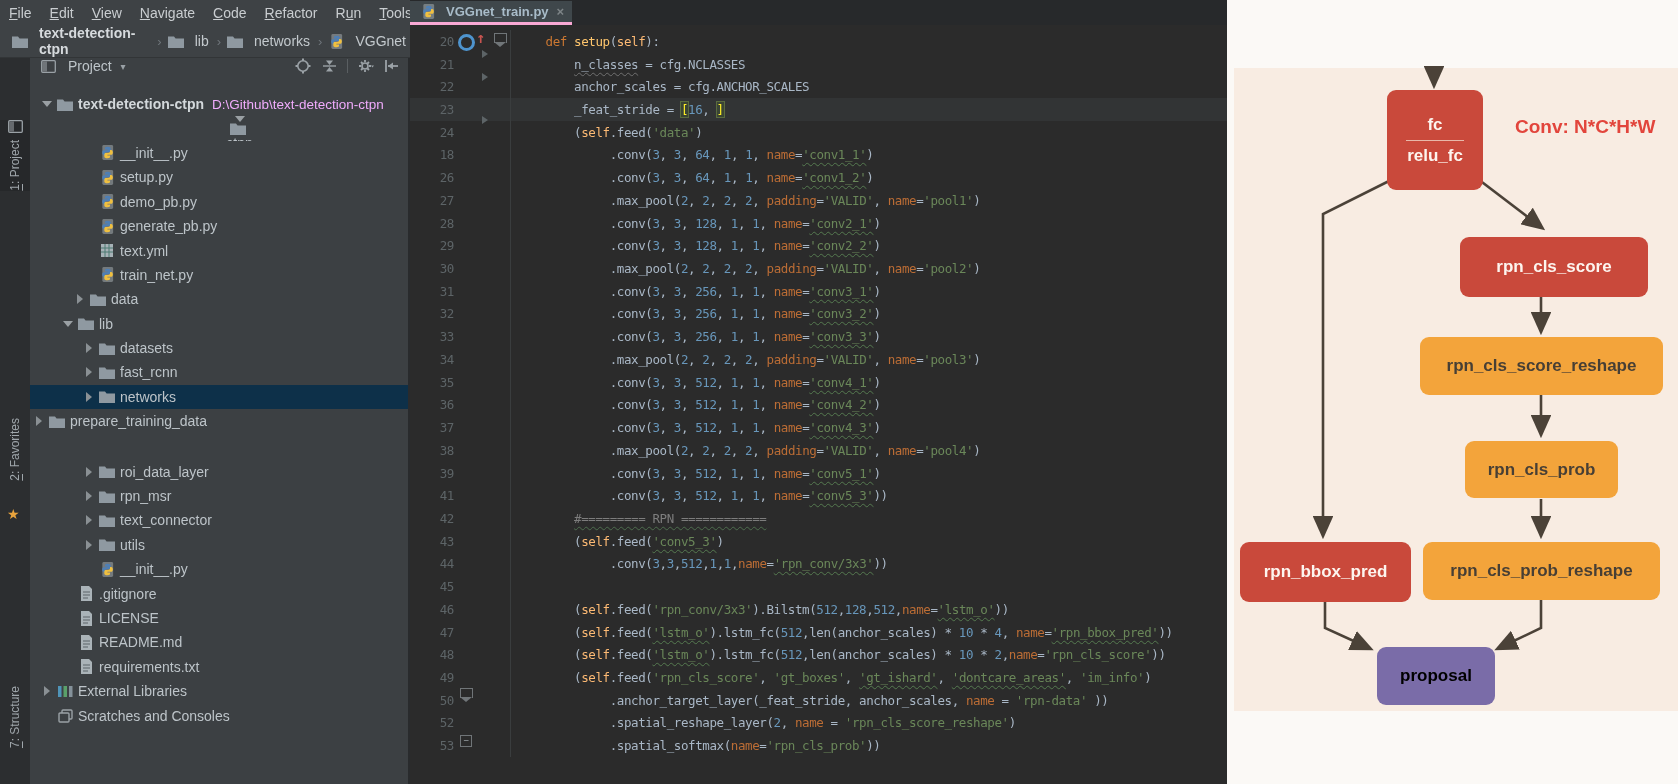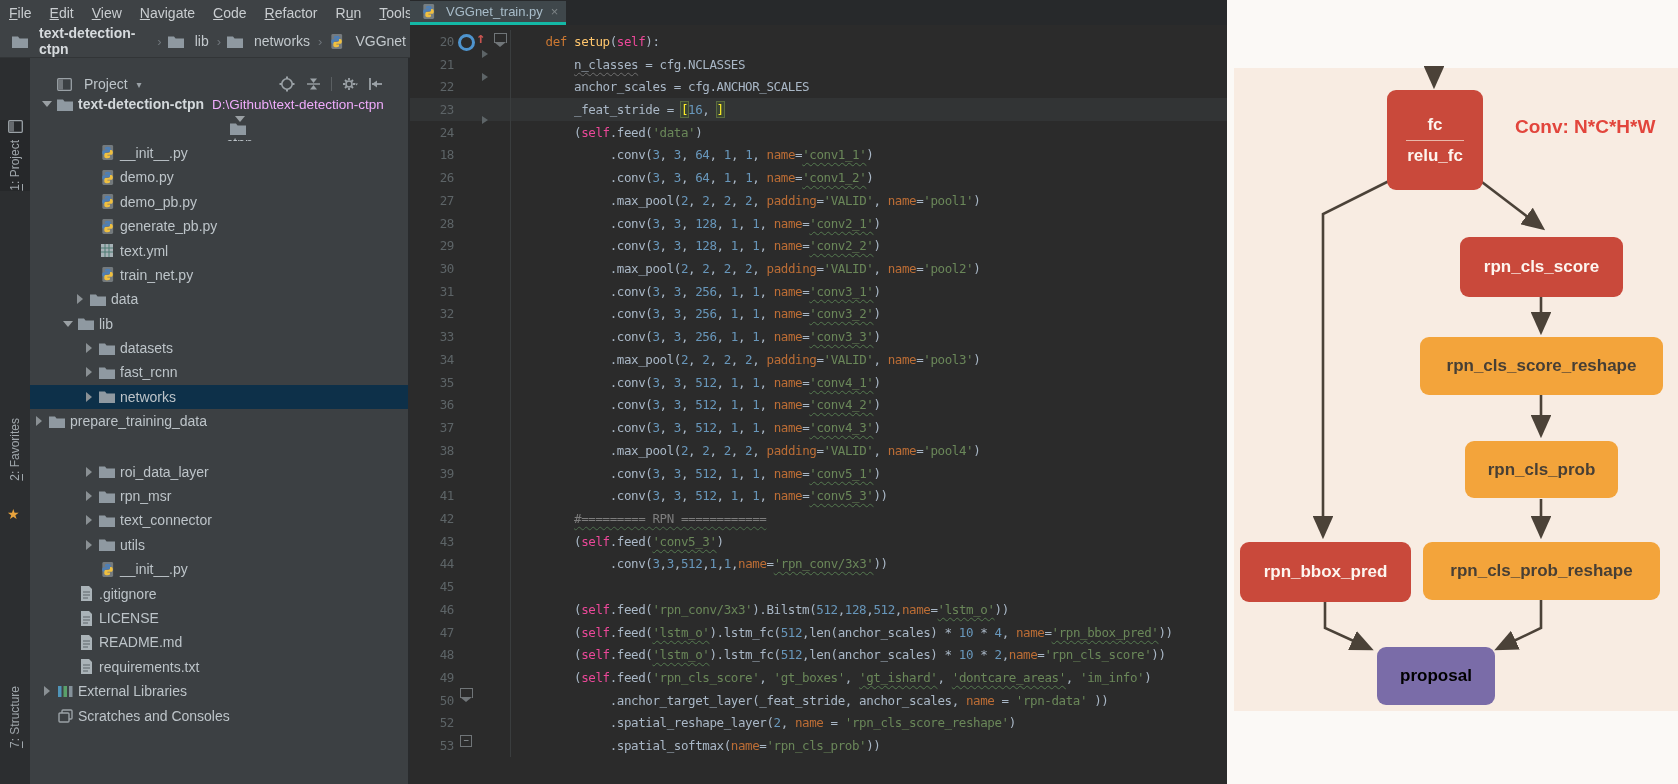--- a/index.html
+++ b/index.html
@@ -7,42 +7,42 @@
           font-family:"Liberation Sans",sans-serif;background:#2b2b2b;}
   
   #menubar{position:absolute;left:0;top:0;width:410px;height:25px;background:#3e4245;
            display:flex;align-items:center;color:#c9cdd0;font-size:14px;}
   .menu-item{padding:0 9px;cursor:default;}
   .menu-item u{text-decoration:underline;}
   
   #tabbar{position:absolute;left:410px;top:0;width:817px;height:25px;background:#27292b;
           display:flex;align-items:flex-end;}
   #tab-active{display:flex;align-items:center;gap:5px;height:24px;padding:0 8px;
-              background:#3f474b;border-bottom:3px solid #14b8a6;box-sizing:border-box;
-              color:#a8bcc9;font-size:13px;}
+              background:#3f474b;border-bottom:3px solid #f9a8d4;box-sizing:border-box;
+              color:#a8bcc9;font-size:13px;font-weight:bold;}
   #tab-close{color:#7d8487;font-size:13px;margin-left:3px;}
   
   #breadcrumbs{position:absolute;left:0;top:25px;width:410px;height:33px;background:#3e4245;
                display:flex;align-items:center;padding-left:10px;box-sizing:border-box;
                color:#c3c9cd;font-size:14px;border-bottom:1px solid #323537;}
   .crumb{display:flex;align-items:center;gap:6px;margin-right:4px;}
   .crumb-sep{color:#6e757a;margin:0 4px;font-size:13px;}
   .crumb.bold{font-weight:bold;color:#d6dadd;}
   
   #stripe{position:absolute;left:0;top:58px;width:30px;height:726px;background:#2c2e30;
           border-right:1px solid #262829;}
   .stripe-btn{position:absolute;left:0;width:30px;display:flex;flex-direction:column;
               align-items:center;gap:4px;color:#a0a7ac;font-size:12px;}
   .stripe-btn .vtxt{writing-mode:vertical-rl;transform:rotate(180deg);white-space:nowrap;}
   .stripe-btn.active{background:#26282a;}
   #stripe-star{position:absolute;left:7px;top:448px;color:#e8a33d;font-size:14px;}
   
   #project{position:absolute;left:30px;top:58px;width:380px;height:726px;background:#3c4043;
            border-right:2px solid #292b2d;box-sizing:border-box;color:#bdc4c9;font-size:14px;}
-  #project-header{height:34px;display:flex;align-items:flex-end;padding:0 24px;}
+  #project-header{height:34px;display:flex;align-items:flex-start;padding:0 8px;}
   #project-title{display:flex;align-items:center;gap:7px;}
   #project-caret{color:#9aa1a6;font-size:10px;margin-left:2px;}
   #project-tools{margin-left:auto;display:flex;align-items:center;gap:10px;color:#9ba2a7;}
   .ptool{width:16px;height:16px;display:inline-flex;align-items:center;justify-content:center;}
   .ptool-sep{width:1px;height:14px;background:#5a5f62;}
   #tree{position:relative;}
   .trow{height:24.4px;display:flex;align-items:center;white-space:nowrap;overflow:hidden;}
   .trow.selected{background:#0d3049;}
   .arrow-slot{width:17px;display:inline-flex;justify-content:center;flex:none;}
   .arr-open{width:0;height:0;border-left:5px solid transparent;border-right:5px solid transparent;
@@ -54,21 +54,21 @@
   .textra{color:#f0abfc;margin-left:8px;font-size:13.5px;}
   
   #editor{position:absolute;left:410px;top:25px;width:817px;height:759px;background:#2b2b2b;
           font-family:"DejaVu Sans Mono",monospace;font-size:12.5px;letter-spacing:-0.4px;
           padding-top:5px;box-sizing:border-box;overflow:hidden;}
   .crow{height:22.72px;display:flex;align-items:center;}
   .crow.cur{background:#323435;}
   .ln{width:44px;text-align:right;color:#5d6467;flex:none;padding-right:6px;}
   .gut{width:50px;flex:none;height:100%;border-right:1px solid #3a3d3e;position:relative;}
   pre.code{margin:0;padding:0 0 0 6px;font:inherit;color:#a9b7c6;}
-  .tk-pl{color:#a9b7c6}.tk-kw{color:#cc7832}.tk-fn{color:#ffc66d}.tk-sf{color:#ec4899}
+  .tk-pl{color:#a9b7c6}.tk-kw{color:#cc7832}.tk-fn{color:#ffc66d}.tk-sf{color:#fdba74}
   .tk-st{color:#6a8759}.tk-nu{color:#6897bb}.tk-ar{color:#bc6d35}
   .tk-sq{color:#6a8759;text-decoration:underline wavy #557a50 1px;text-underline-offset:3px;}
   .tk-cm{color:#7d7d7d;text-decoration:underline wavy #4e6e4e 1px;text-underline-offset:3px;}
   .tk-un{color:#a9b7c6;text-decoration:underline wavy #707070 1px;text-underline-offset:3px;}
   .tk-br{color:#ffef28;background:#3a4434;box-shadow:0 0 0 1px #5a6b3f;}
   
   .gdeco{position:absolute;}
   #ovr-icon{left:48px;top:9px;width:11px;height:11px;border:3px solid #4e94ce;border-radius:50%;}
   #ovr-arrow{left:66px;top:4px;color:#c75450;font-size:15px;font-weight:bold;}
   .fold-pent{width:11px;height:9px;border:1px solid #707578;border-bottom:none;position:absolute;}
@@ -274,21 +274,21 @@
         </div>
         <div class="trow" style="padding-left: 50px;">
           <span class="arrow-slot"></span>
           <span class="ticon">
             <svg width="15" height="15" viewBox="0 0 16 16">
               <rect x="2.5" y="0" width="11.5" height="16" rx="1.5" fill="#b9c2c6" opacity=".45"></rect>
               <path d="M8 1.8c-2.3 0-2.7 1-2.7 1.9v1.2h2.8v.6H4.2c-1.1 0-1.9.9-1.9 2.6s.8 2.6 1.9 2.6h1.1V9.3c0-1 .9-1.8 2-1.8h2.6c.9 0 1.5-.7 1.5-1.6V3.7C11.4 2.7 10.3 1.8 8 1.8z" fill="#4e7fb5"></path>
               <path d="M8 14.2c2.3 0 2.7-1 2.7-1.9v-1.2H7.9v-.6h3.9c1.1 0 1.9-.9 1.9-2.6S12.9 5.3 11.8 5.3h-1.1v1.4c0 1-.9 1.8-2 1.8H6.1c-.9 0-1.5.7-1.5 1.6v2.2C4.6 13.3 5.7 14.2 8 14.2z" fill="#f0c040"></path>
             </svg>
           </span>
-          <span class="tlabel">demo.py</span>
+          <span class="tlabel">setup.py</span>
         </div>
         <div class="trow" style="padding-left: 50px;">
           <span class="arrow-slot"></span>
           <span class="ticon">
             <svg width="15" height="15" viewBox="0 0 16 16">
               <rect x="2.5" y="0" width="11.5" height="16" rx="1.5" fill="#b9c2c6" opacity=".45"></rect>
               <path d="M8 1.8c-2.3 0-2.7 1-2.7 1.9v1.2h2.8v.6H4.2c-1.1 0-1.9.9-1.9 2.6s.8 2.6 1.9 2.6h1.1V9.3c0-1 .9-1.8 2-1.8h2.6c.9 0 1.5-.7 1.5-1.6V3.7C11.4 2.7 10.3 1.8 8 1.8z" fill="#4e7fb5"></path>
               <path d="M8 14.2c2.3 0 2.7-1 2.7-1.9v-1.2H7.9v-.6h3.9c1.1 0 1.9-.9 1.9-2.6S12.9 5.3 11.8 5.3h-1.1v1.4c0 1-.9 1.8-2 1.8H6.1c-.9 0-1.5.7-1.5 1.6v2.2C4.6 13.3 5.7 14.2 8 14.2z" fill="#f0c040"></path>
             </svg>
           </span>
@@ -725,21 +725,21 @@
         <polyline points="98,602 98,628 142,648" marker-end="url(#ah)"></polyline>
         <polyline points="314,600 314,628 272,648" marker-end="url(#ah)"></polyline>
       </g>
     </svg>
     <div id="fig-nodes">
         <div class="node red" style="left: 160px; top: 90px; width: 96px; height: 100px;">
           <span>fc</span>
           <span id="fc-divider"></span>
           <span>relu_fc</span>
         </div>
-        <div class="node red" style="left: 233px; top: 237px; width: 163px; height: 60px;">
+        <div class="node red" style="left: 233px; top: 237px; width: 188px; height: 60px;">
           <span>rpn_cls_score</span>
         </div>
         <div class="node orange" style="left: 193px; top: 337px; width: 243px; height: 58px;">
           <span>rpn_cls_score_reshape</span>
         </div>
         <div class="node orange" style="left: 238px; top: 441px; width: 153px; height: 57px;">
           <span>rpn_cls_prob</span>
         </div>
         <div class="node orange" style="left: 196px; top: 542px; width: 237px; height: 58px;">
           <span>rpn_cls_prob_reshape</span>

